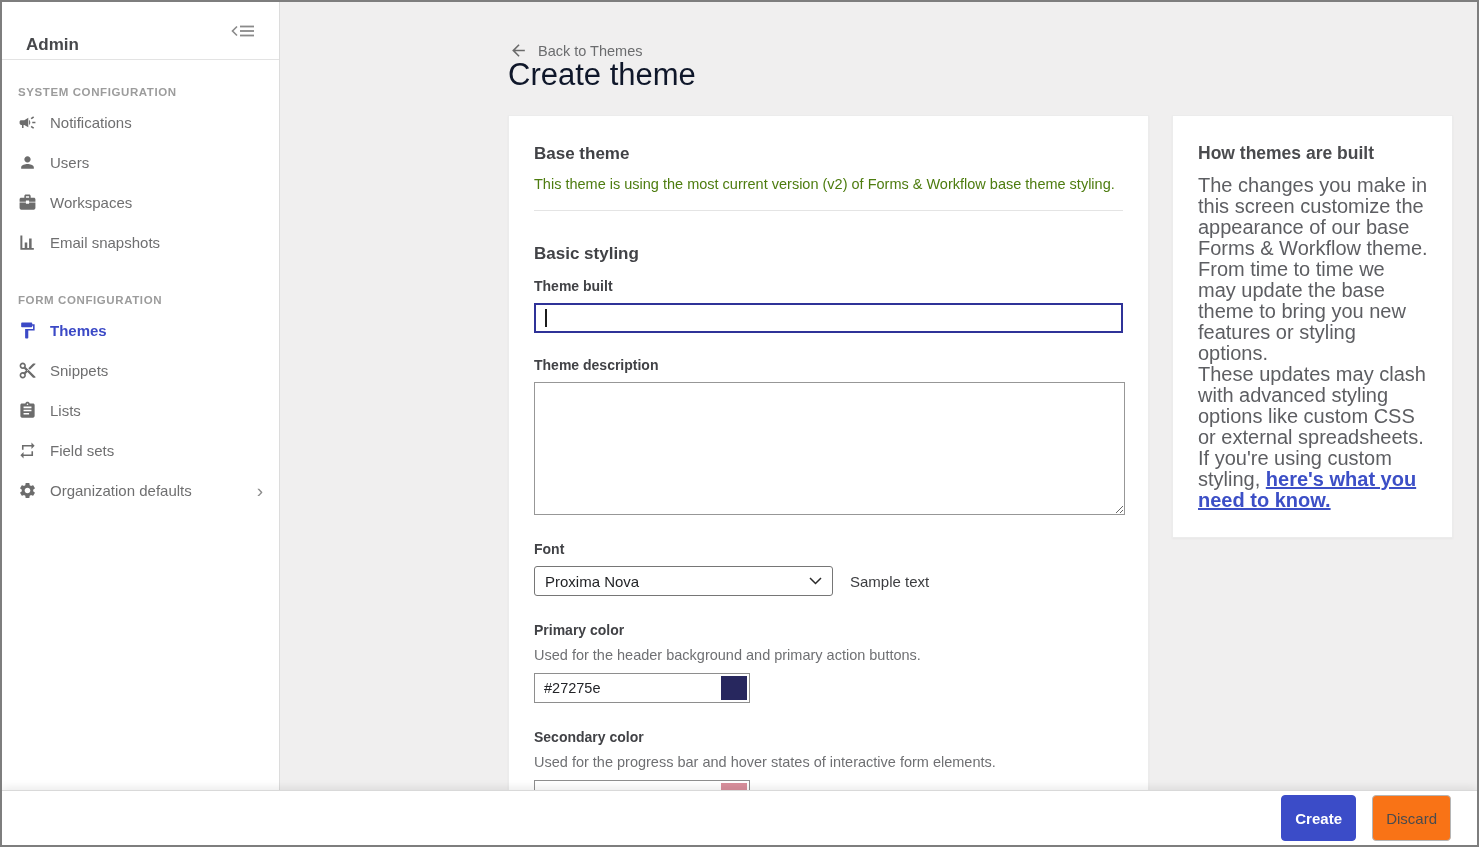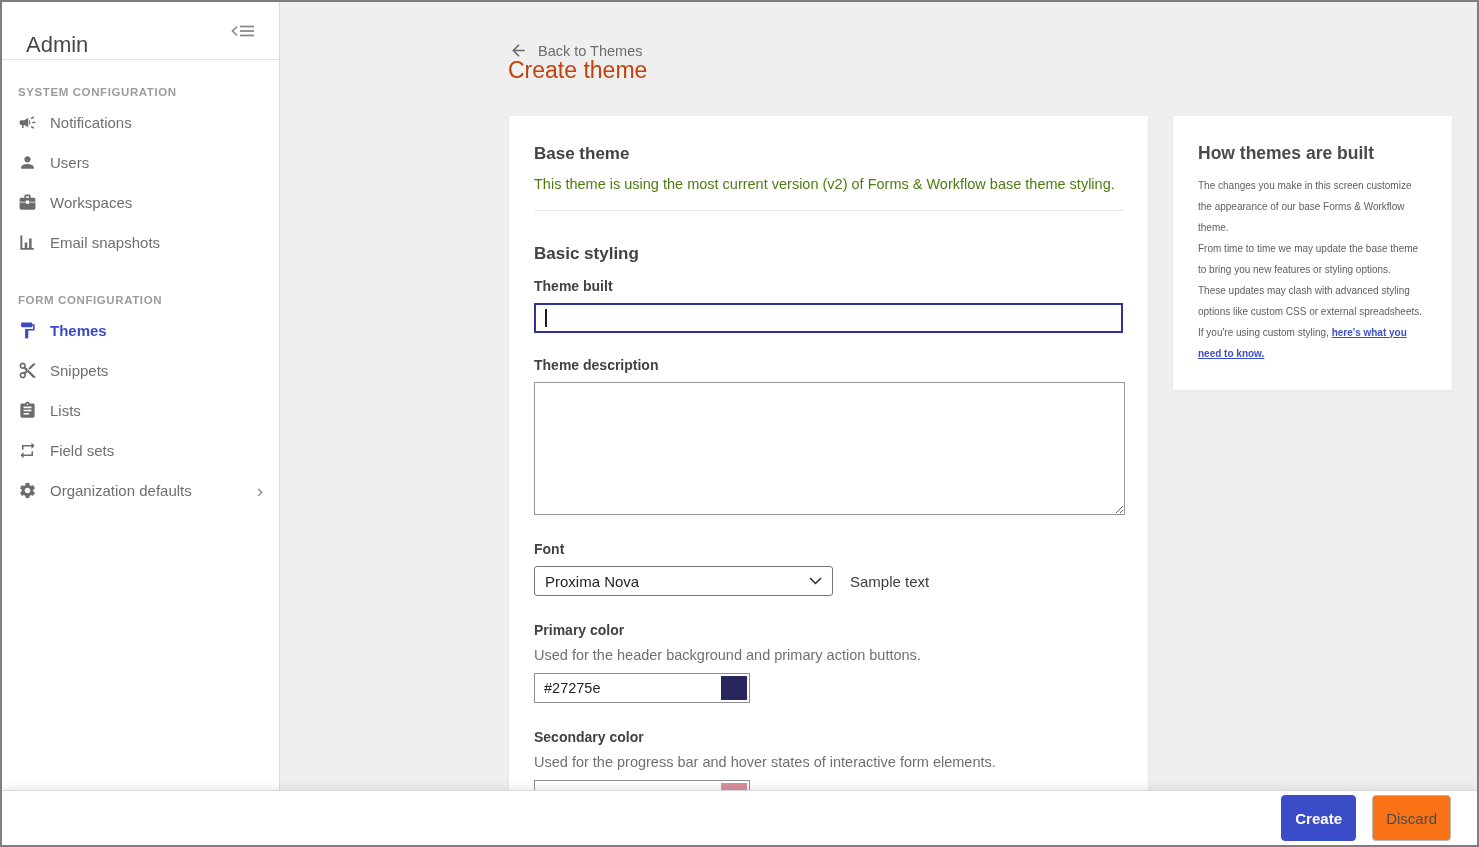--- a/index.html
+++ b/index.html
@@ -5,35 +5,35 @@
   * { margin:0; padding:0; box-sizing:border-box; }
   html,body { width:1479px; height:847px; font-family:"Liberation Sans", sans-serif; }
   .window { position:relative; width:1479px; height:847px; border:2px solid #7e7e7e;
             background:#f0efef; overflow:hidden; }
 
   
   .sidebar { position:absolute; left:0; top:0; bottom:55px; width:278px; background:#fff;
              border-right:1px solid #dcdcdc; z-index:1; }
   .sidebar-header { height:58px; display:flex; align-items:center; justify-content:space-between;
                     padding:0 24px 0 24px; border-bottom:1px solid #e3e3e3; }
-  .sidebar-title { font-size:22px; font-weight:400; color:#47484b;margin-top:28px; }
+  .sidebar-title { font-size:17px; font-weight:700; color:#47484b;margin-top:28px; }
   .collapse-btn { cursor:pointer; display:flex; align-items:center; }
   .nav-section-label { margin:26px 16px 4px 16px; font-size:11.5px; font-weight:700;
                        color:#9c9c9c; letter-spacing:.6px; }
   .nav-item { display:flex; align-items:center; height:40px; padding:0 16px; font-size:15px;
               color:#6f6f70; cursor:pointer; }
   .nav-item .ni { width:19px; height:19px; fill:#6c6c6c; margin-right:13px; flex:none; }
   .nav-item.active { color:#3b49c6; font-weight:700; }
   .nav-item.active .ni { fill:#3b49c6; }
   .nav-item .chev { margin-left:auto; color:#8b8b8b; font-size:19px; line-height:1; font-weight:400; }
 
   
   .back-row { position:absolute; left:507px; top:39px; display:flex; align-items:center; gap:10px;
               color:#6b6c6e; font-size:14.5px; cursor:pointer; }
-  .page-title { position:absolute; left:506px; top:55px; font-size:23px; font-weight:400; color:#c2410c; }
+  .page-title { position:absolute; left:506px; top:55px; font-size:31px; font-weight:400; color:#0f172a; }
 
   
   .card { background:#fff; border:1px solid #ececec; box-shadow:0 1px 2px rgba(0,0,0,.04); }
   .card-main { position:absolute; left:506px; top:113px; width:641px; height:677px;
                padding:27px 25px; overflow:hidden; }
   .card-side { position:absolute; left:1170px; top:113px; width:281px; padding:27px 24px 26px 25px; }
 
   .section-heading { font-size:17px; font-weight:600; color:#414246; line-height:22px; }
   .section-desc { margin-top:9px; font-size:14.5px; color:#4d7c0f; line-height:20px; }
   .divider { margin-top:16px; border:none; border-top:1px solid #e4e4e4; height:0; }
@@ -57,21 +57,21 @@
                 font-size:15px; color:#1f2023; cursor:pointer; }
   .sample-text { margin-left:17px; font-size:15px; color:#3c3d40; }
 
   .color-input { margin-top:8px; width:216px; height:30px; border:1px solid #8e8e8e; background:#fff;
                  display:flex; align-items:center; cursor:pointer; }
   .color-value { flex:1; padding-left:9px; font-size:14.5px; color:#232428; }
   .swatch { width:26px; height:24px; margin:2px; flex:none; }
 
   
   .hp-heading { font-size:17.5px; font-weight:600; color:#4a4b4e; }
-  .hp-body { margin-top:11px; font-size:10px; color:#5d5e62; line-height:21px; }
+  .hp-body { margin-top:11px; font-size:20px; color:#5d5e62; line-height:21px; }
   .hp-link { color:#3c4fc6; font-weight:700; text-decoration:underline; cursor:pointer; }
 
   
   .bottom-bar { position:absolute; left:0; right:0; bottom:0; height:55px; background:#fff;
                 border-top:1px solid #d9d9d9; box-shadow:0 -3px 8px rgba(0,0,0,.08); z-index:10;
                 display:flex; align-items:center; justify-content:flex-end; gap:16px; padding-right:26px; }
   .btn { height:46px; border-radius:4px; font-size:15px; font-family:inherit; cursor:pointer; }
   .btn-create { width:75px; background:#3b4cc8; border:1px solid #3b4cc8; color:#fff; font-weight:600; }
   .btn-discard { padding:0 13px; background:#f97316; border:1px solid #b5b5b5; color:#4a4b4e; }
 </style>

